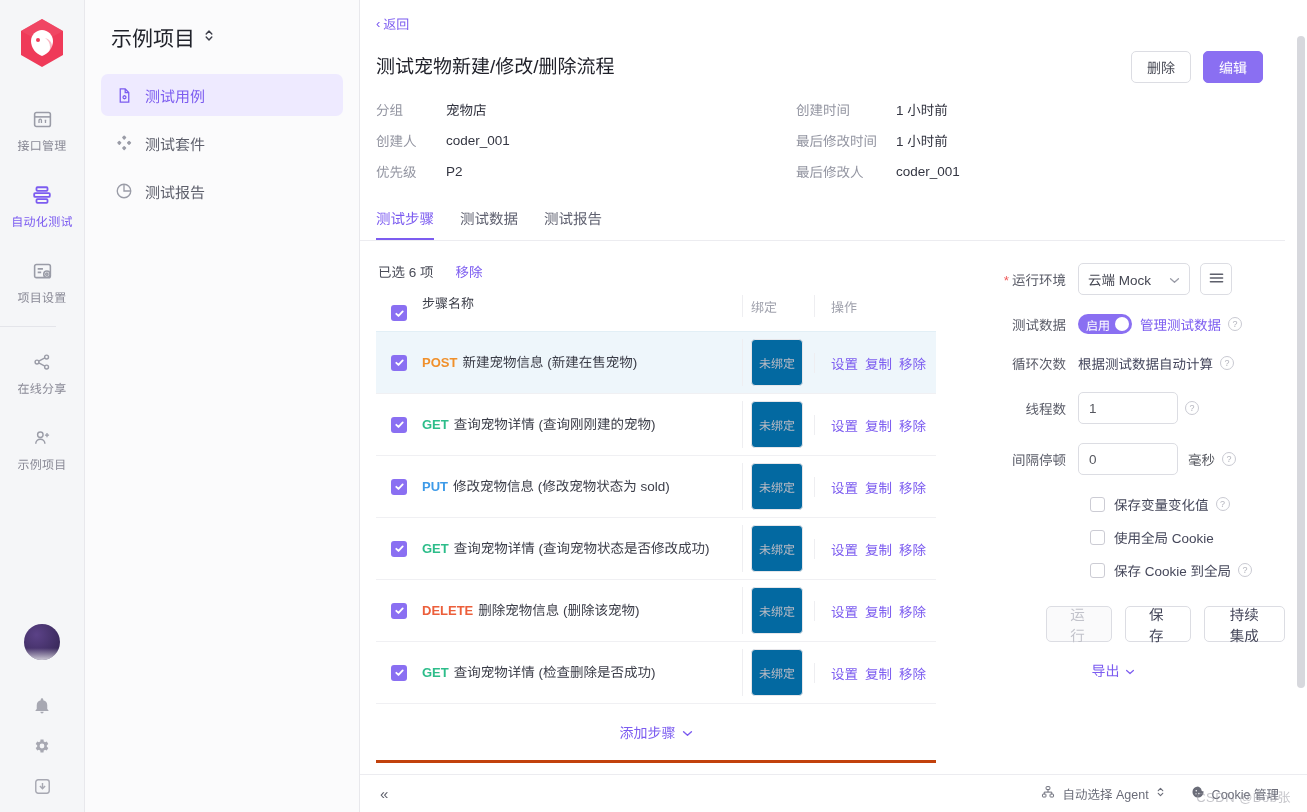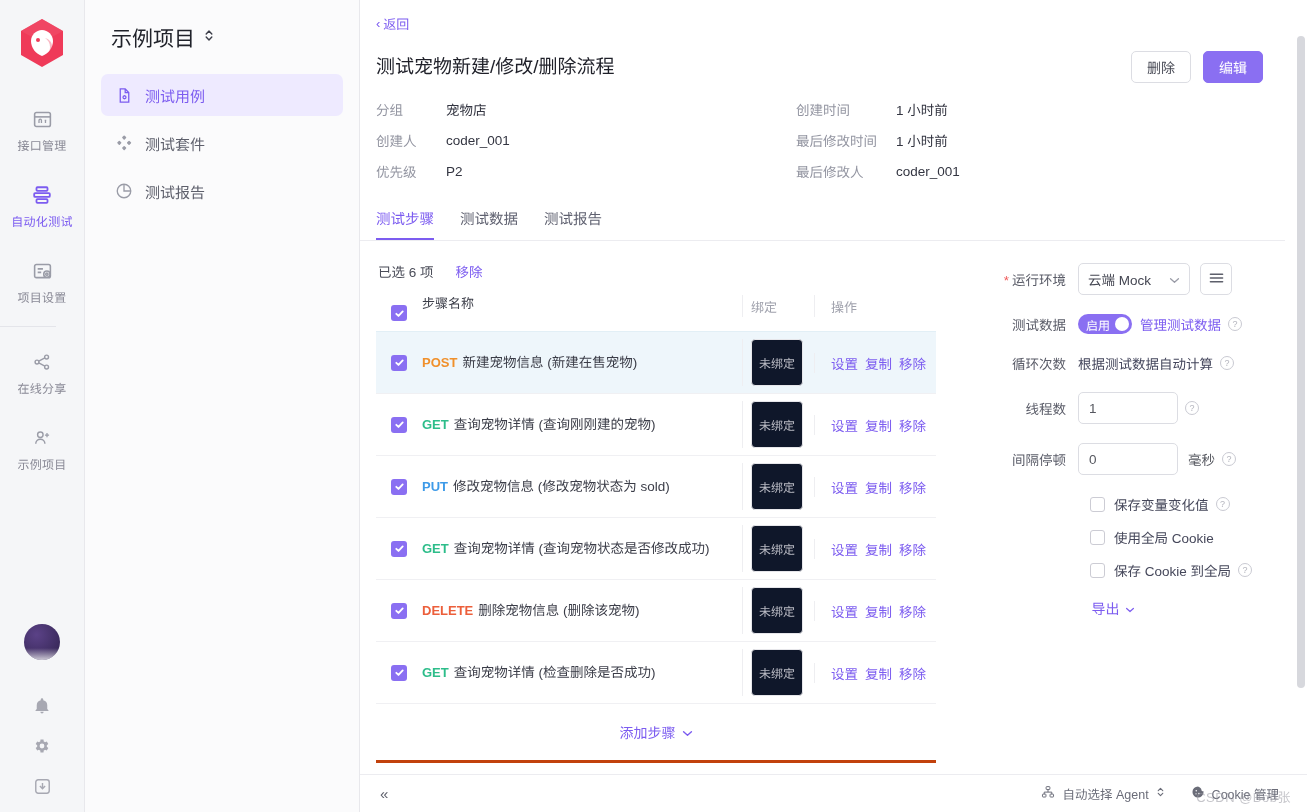--- a/index.html
+++ b/index.html
@@ -137,21 +137,21 @@
   .cb svg { display:block; }
 
   .m { font-weight: bold; font-size: 13px; margin-right: 5px; }
   .m.post   { color: #f0902b; }
   .m.get    { color: #2dbd8a; }
   .m.put    { color: #3d9ae8; }
   .m.delete { color: #ec5f3b; }
 
   .tag-unbound {
     font-size: 12px; color: #b9bac3; border: 1px solid #e6e6ea;
-    border-radius: 4px; padding: 14px 7px; background: #0f172a; cursor: pointer;
+    border-radius: 4px; padding: 14px 7px; background: #0369a1; cursor: pointer;
   }
   .op-link { color: #7c5cf0; cursor: pointer; }
 
   .add-row {
     display: flex; align-items: center; justify-content: center;
     height: 60px; border-top: 1px solid #f0f0f3; border-bottom: 3px solid #c2410c;
     color: #7c5cf0; font-size: 14px; gap: 6px; cursor: pointer;
   }
 
   
@@ -649,20 +649,25 @@
           <div class="chk-row">
             <span class="chk-box"></span>
             <span class="chk-lbl">使用全局 Cookie</span>
           </div>
           <div class="chk-row">
             <span class="chk-box"></span>
             <span class="chk-lbl">保存 Cookie 到全局</span>
             <span class="q">?</span>
           </div>
 
+          <div class="act-row">
+            <button class="act-btn disabled">运行</button>
+            <button class="act-btn sp">保存</button>
+            <button class="act-btn">持续集成</button>
+          </div>
 
           <div class="export-row">
             <span>导出</span>
             <span>
               <svg width="10" height="6" viewBox="0 0 12 8" fill="none" stroke="#7c5cf0" stroke-width="1.6" stroke-linecap="round" stroke-linejoin="round">
                   <path d="M1.5 2l4.5 4 4.5-4"></path>
                 </svg>
             </span>
           </div>
         </div>

